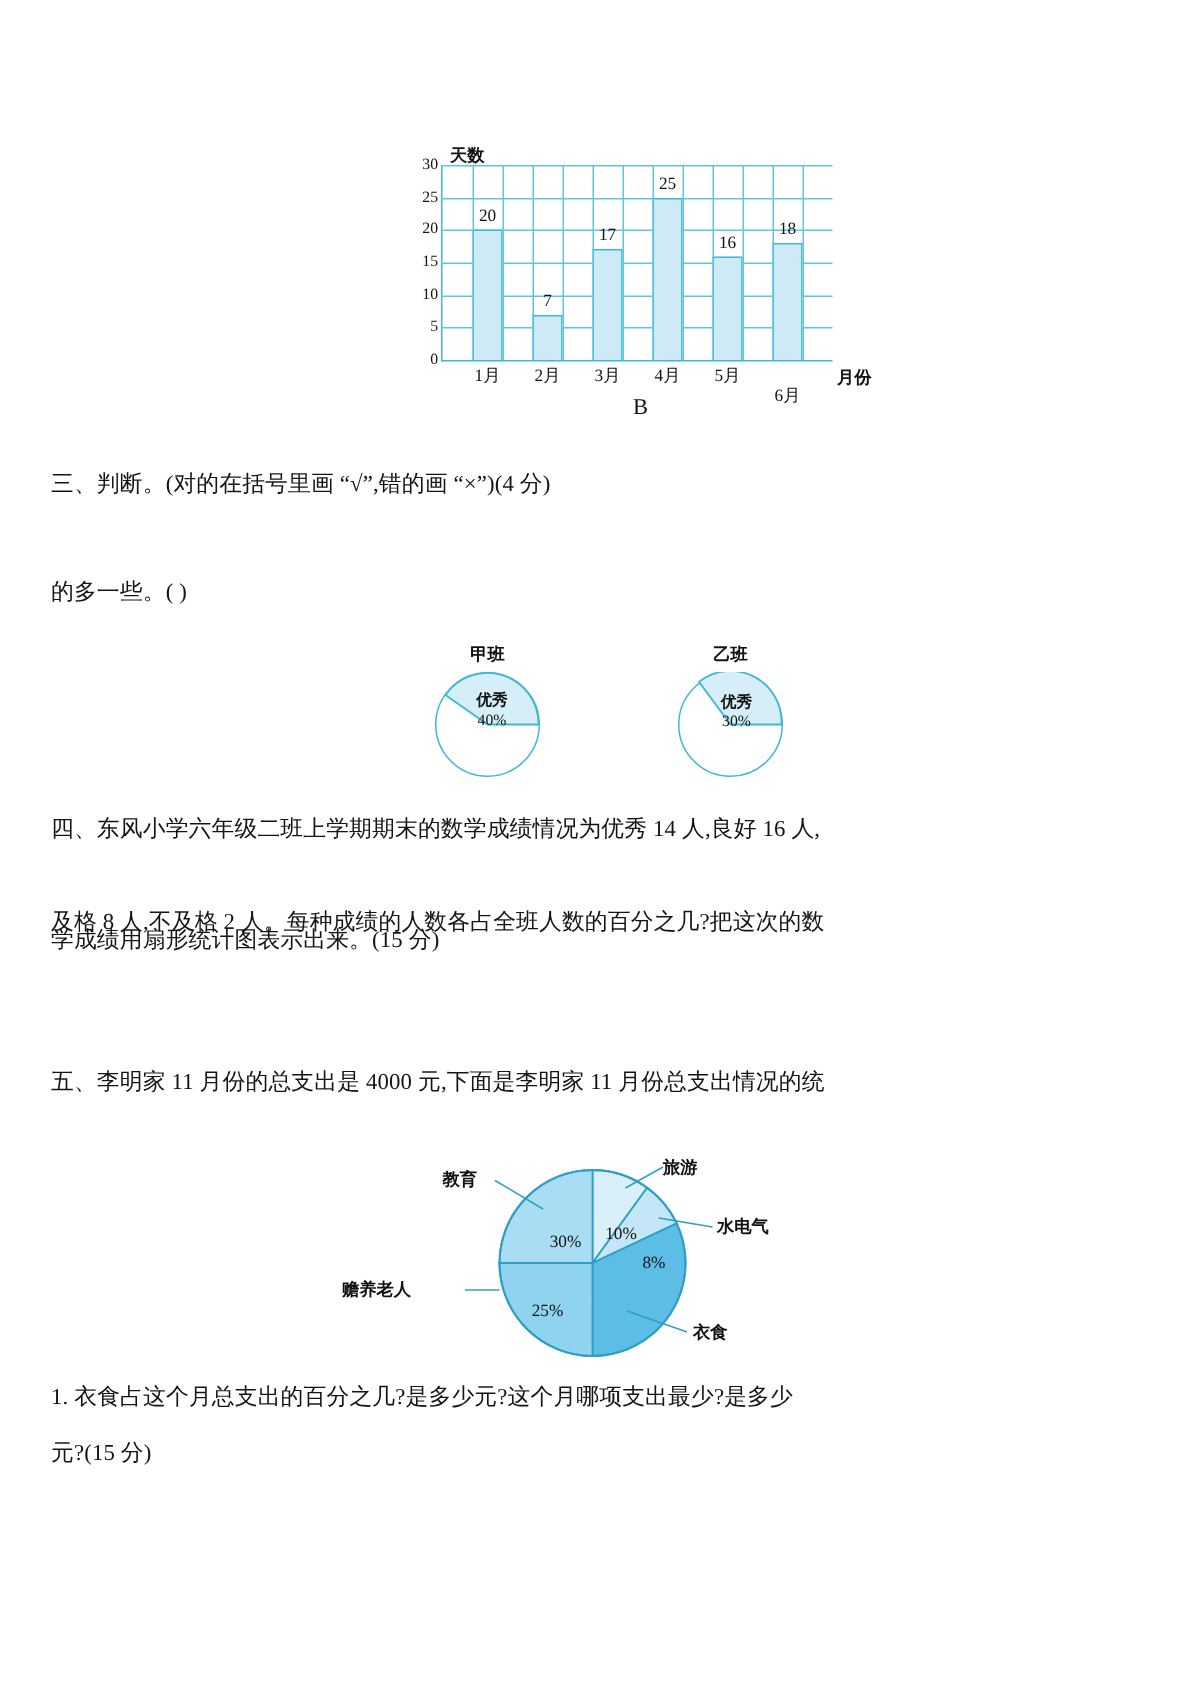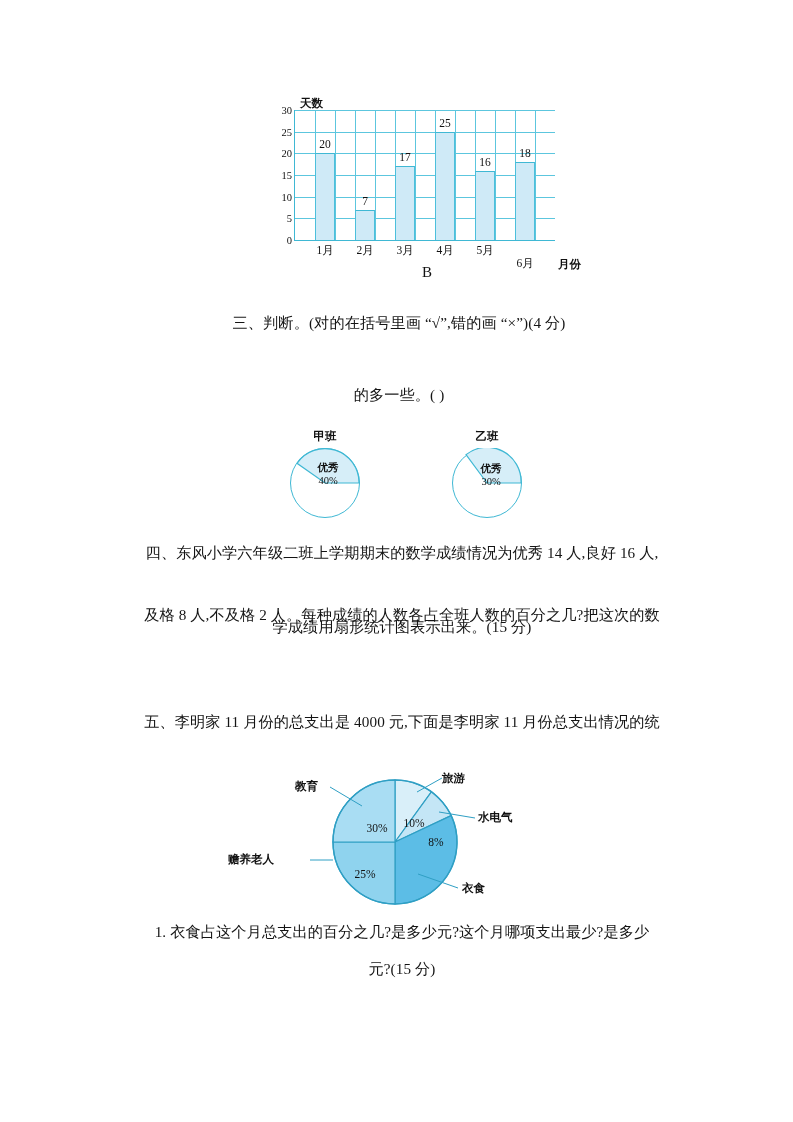--- a/index.html
+++ b/index.html
@@ -22,21 +22,20 @@
     inset: 0;
   }
 
   
   .qtext {
     position: absolute;
     font-size: 15.2px;
     line-height: 33px;
     color: #141414;
     letter-spacing: 0.1px;
-    text-align: center;
   }
   .qtext .ind { display: inline-block; width: 32px; }
 
   
   #bar-figure {
     position: absolute;
     left: 276px;
     top: 96px;
     width: 302px;
     height: 200px;
@@ -116,21 +115,20 @@
     white-space: nowrap;
   }
   #bar-xlabel {
     position: absolute;
     left: 282px;
     top: 148px;
     font-size: 11.5px;
     font-weight: 700;
     color: #111;
     white-space: nowrap;
-    margin-top: 13px;
   }
   #bar-caption {
     position: absolute;
     left: 0;
     top: 168px;
     width: 302px;
     text-align: center;
     font-size: 15px;
     font-family: "Liberation Serif", serif;
     color: #111;

